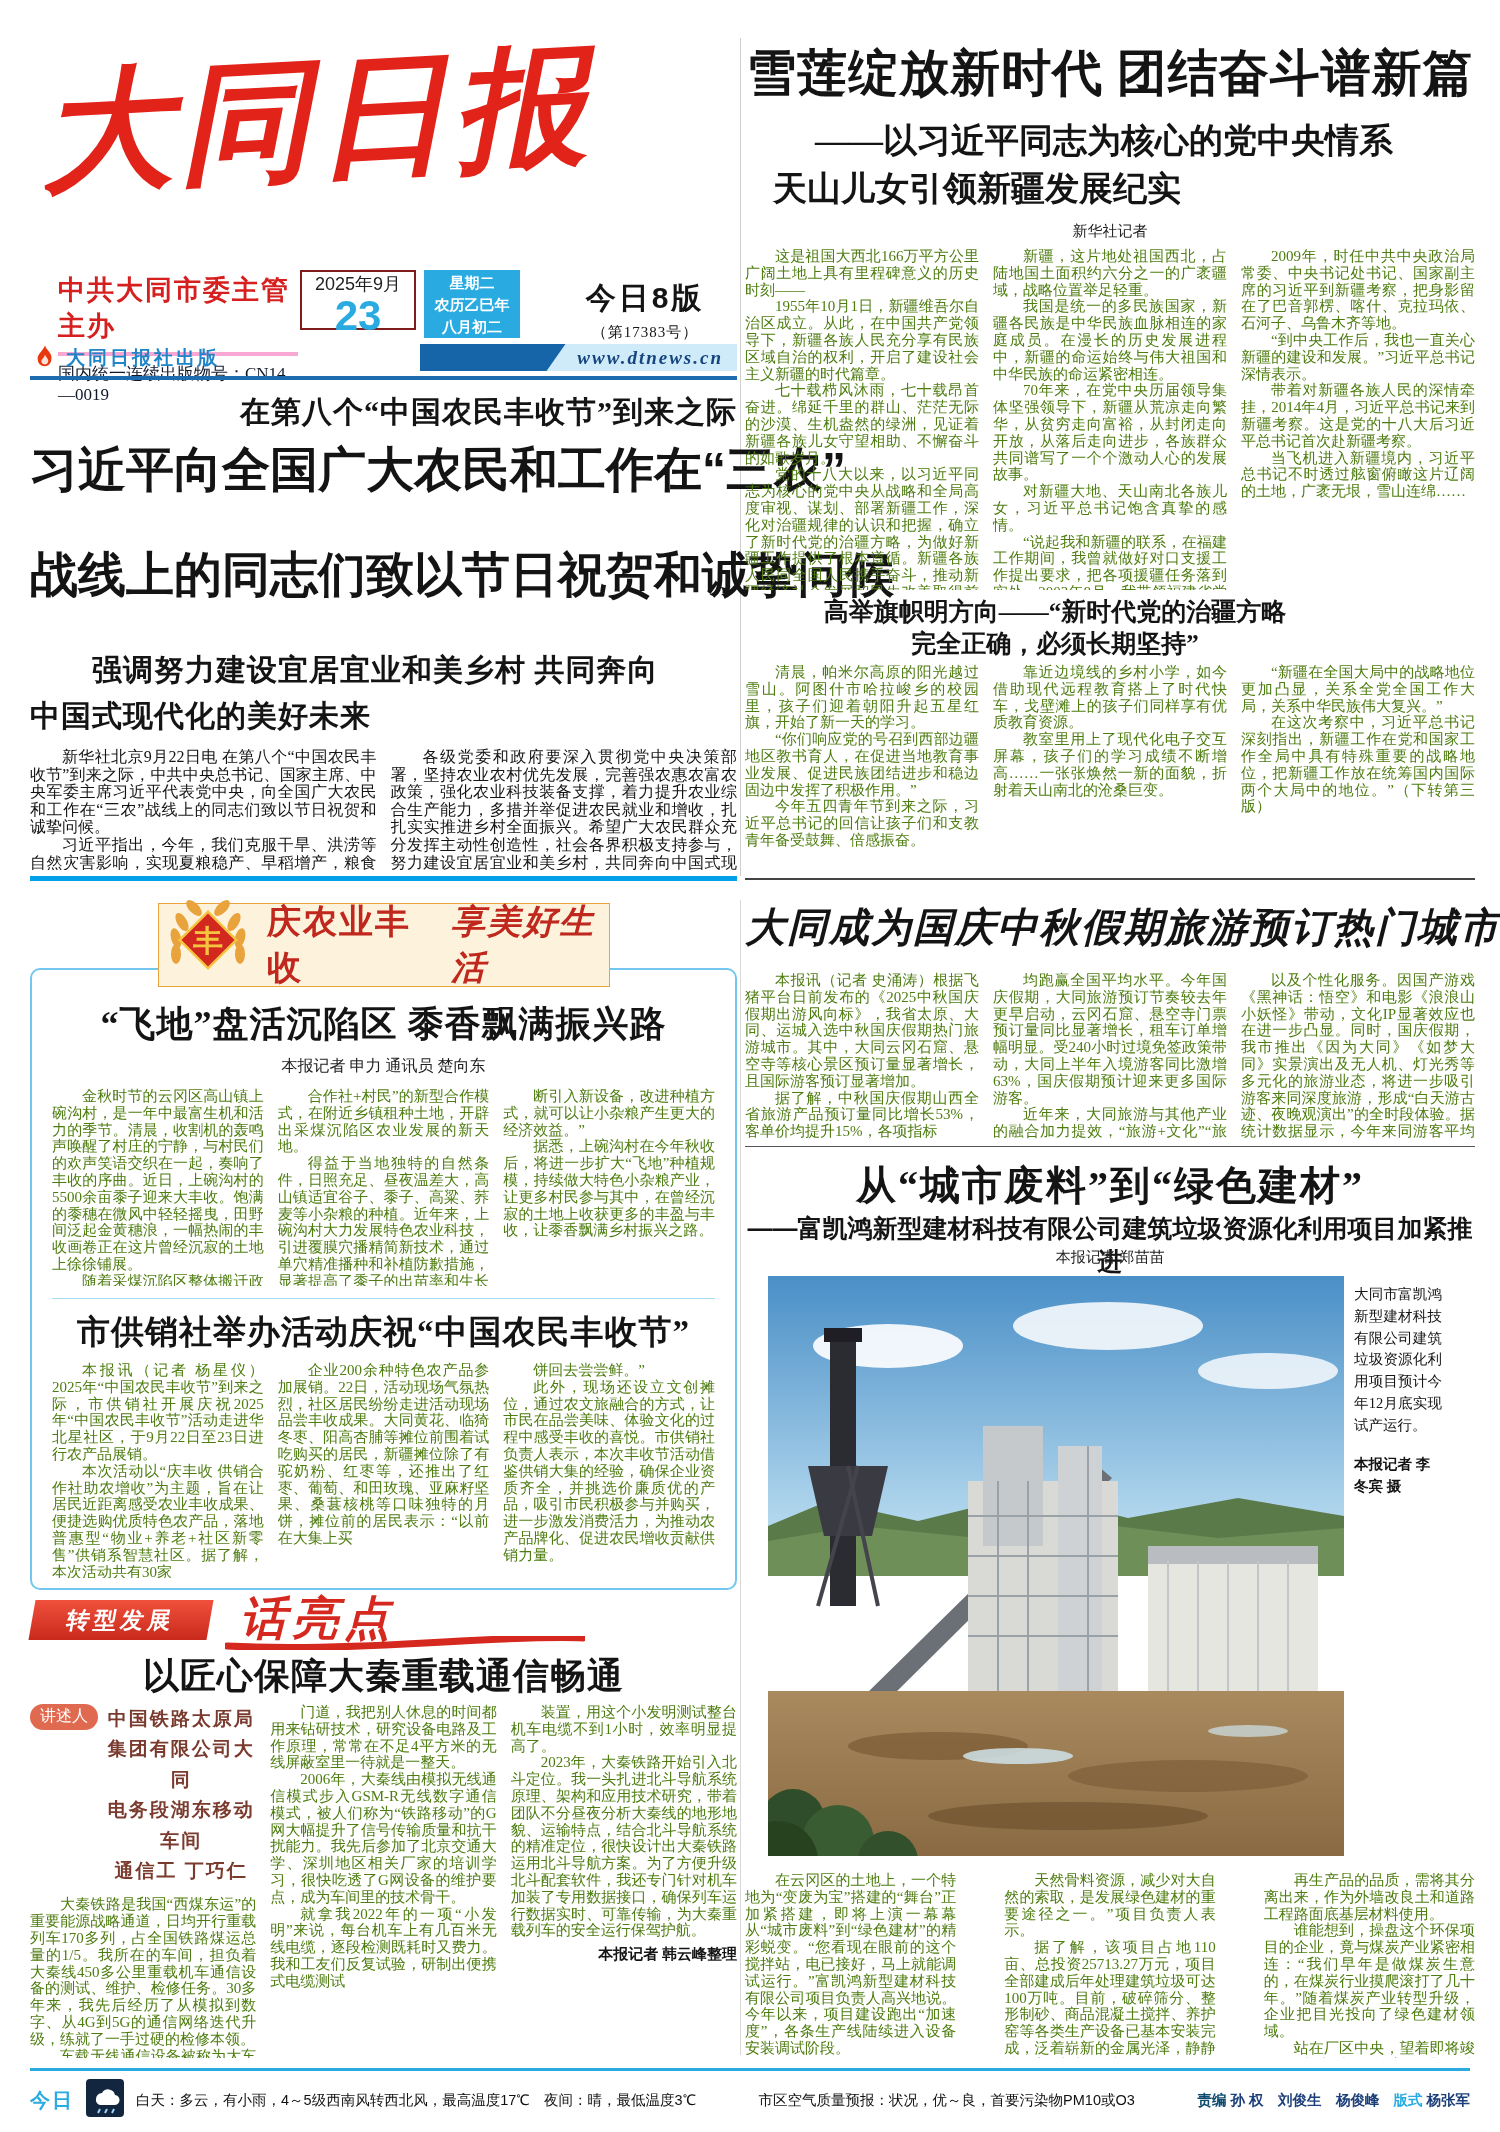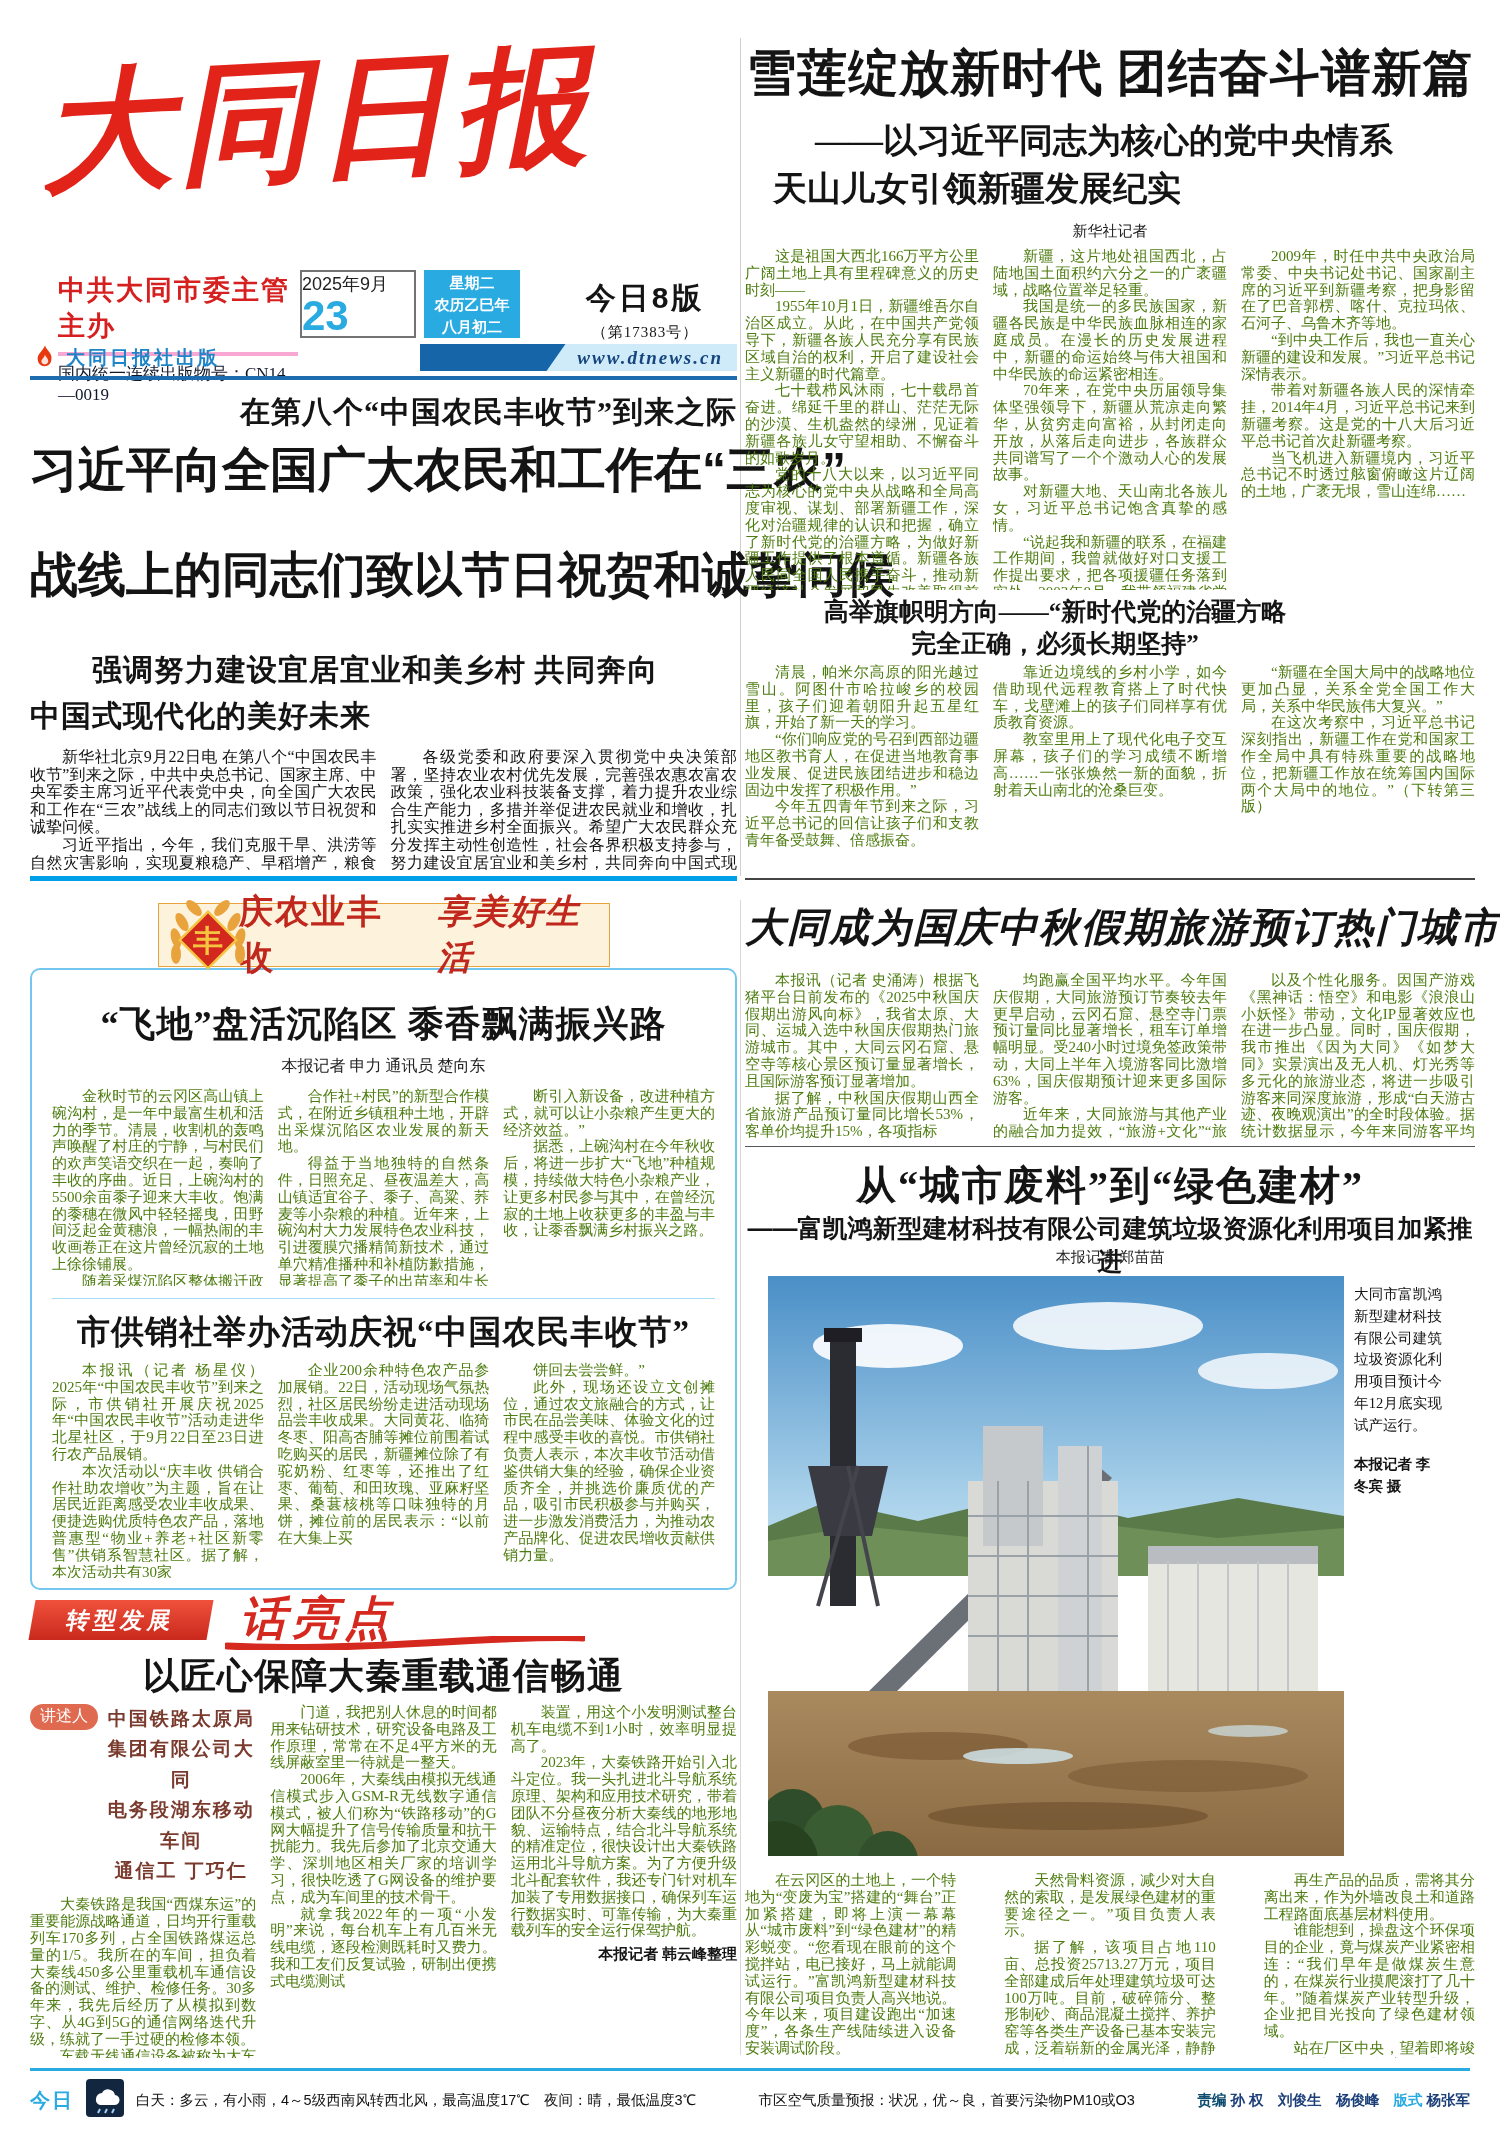--- a/index.html
+++ b/index.html
@@ -7,21 +7,21 @@
   body { width:1500px; height:2132px; position:relative; overflow:hidden;
          font-family:"Liberation Serif","DejaVu Serif",serif; color:#141414; }
   .abs { position:absolute; }
 
   
   .masthead { font-size:132px; font-weight:bold; font-style:italic; color:#e2231a;
               letter-spacing:6px; transform:rotate(-3deg); transform-origin:left center;
               font-family:"Liberation Serif",serif; white-space:nowrap; }
   .organ { color:#d61f1f; font-weight:bold; font-size:27px; font-family:"Liberation Sans","DejaVu Sans",sans-serif; letter-spacing:2px; }
   .issn  { font-size:17px; color:#0f172a; margin-top:8px; border-top:4px solid #f9a8d4; padding-top:6px; }
-  .datebox { border:2px solid #737373; background:#fff; width:116px; height:68px; text-align:left; }
+  .datebox { border:2px solid #7f1d1d; background:#fff; width:116px; height:60px; text-align:center; }
   .datebox .ym { font-size:18px; line-height:24px; color:#222; font-family:"Liberation Sans",sans-serif; }
   .datebox .dd { font-size:42px; line-height:40px; font-weight:bold; color:#29abe2; font-family:"Liberation Sans",sans-serif; }
   .lunarbox { background:#29abe2; color:#fff; width:96px; height:68px; text-align:center;
               font-family:"Liberation Sans",sans-serif; font-weight:bold; font-size:15px; line-height:22px; padding-top:2px; }
   .edition { font-size:30px; font-weight:bold; font-family:"Liberation Sans",sans-serif; letter-spacing:3px; }
   .issue { font-size:15px; margin-top:4px; letter-spacing:1px; }
   .pubrow-text { color:#1e86c8; font-weight:bold; font-size:19px; font-family:"Liberation Sans",sans-serif; letter-spacing:3px; }
   .wwwstrip { background:#cfeaf8; height:27px; display:flex; align-items:center; justify-content:flex-end; position:relative; overflow:hidden; }
   .wwwslash { position:absolute; left:-14px; top:0; width:150px; height:27px; background:#1565a8; transform:skewX(-35deg); }
   .wwwtext { position:relative; color:#14457e; font-weight:bold; font-size:19px; font-style:italic; padding-right:14px; letter-spacing:2px; }
@@ -183,21 +183,21 @@
       <p>教室里用上了现代化电子交互屏幕，孩子们的学习成绩不断增高……一张张焕然一新的面貌，折射着天山南北的沧桑巨变。</p>
     </div>
   <div>
       <p>“新疆在全国大局中的战略地位更加凸显，关系全党全国工作大局，关系中华民族伟大复兴。”</p>
       <p>在这次考察中，习近平总书记深刻指出，新疆工作在党和国家工作全局中具有特殊重要的战略地位，把新疆工作放在统筹国内国际两个大局中的地位。”（下转第三版）</p>
     </div>
 </div>
 <div class="rule" style="left:745px; top:878px; width:730px; height:2px; background:#444;"></div>
 
 <div class="abs hbox" style="left:30px; top:968px; width:707px; height:622px;"></div>
-<div class="abs hbanner" style="left:158px; top:903px; width:452px; height:64px; padding-left:80px;">
+<div class="abs hbanner" style="left:158px; top:903px; width:452px; height:84px; padding-left:108px;">
   <span class="hb1">庆农业丰收</span>
   <span class="hb2">享美好生活</span>
 </div>
 <div class="abs" style="left:160px; top:892px; width:96px; height:96px;">
   <svg width="96" height="96" viewBox="0 0 96 96">
     <g fill="#e8a33d">
       <ellipse cx="22" cy="30" rx="5" ry="10" transform="rotate(-30 22 30)"></ellipse>
       <ellipse cx="16" cy="46" rx="5" ry="10" transform="rotate(-15 16 46)"></ellipse>
       <ellipse cx="16" cy="62" rx="5" ry="10" transform="rotate(0 16 62)"></ellipse>
       <ellipse cx="74" cy="30" rx="5" ry="10" transform="rotate(30 74 30)"></ellipse>

